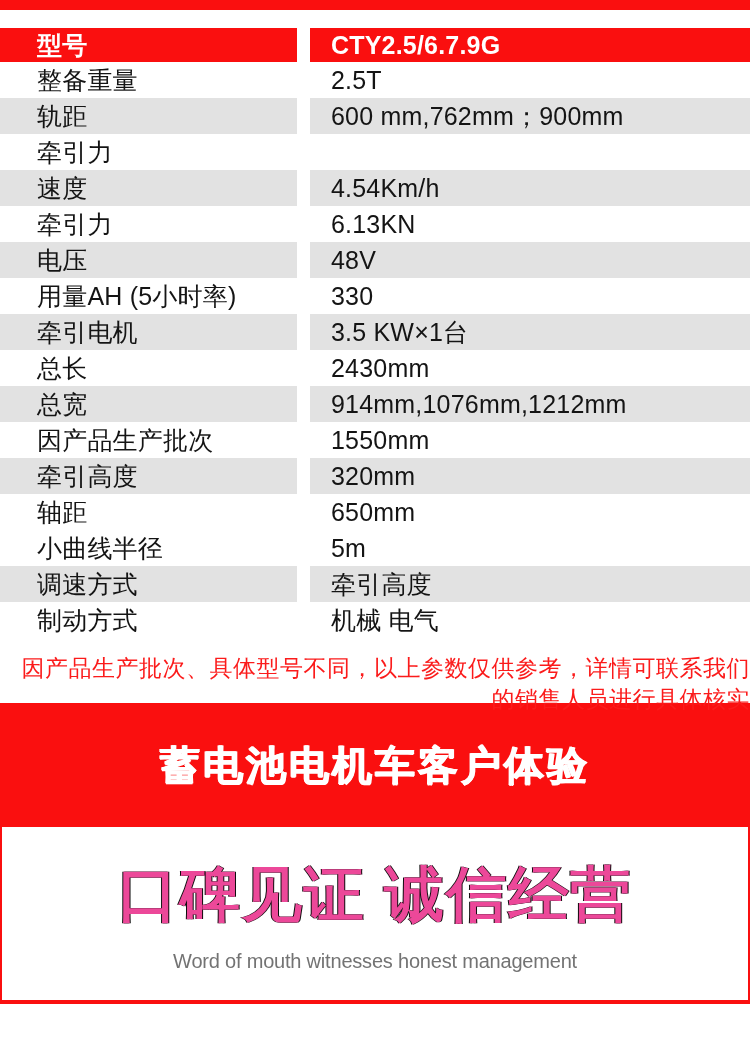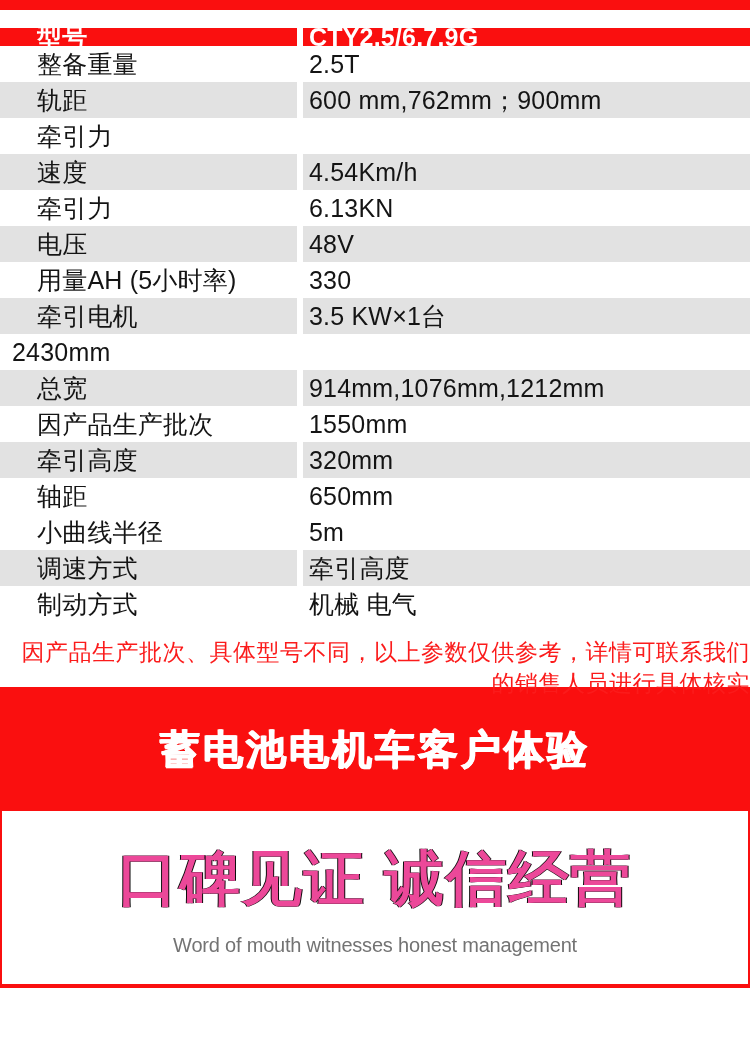--- a/index.html
+++ b/index.html
@@ -6,23 +6,23 @@
   html,body { width:750px; height:1042px; background:#fff; overflow:hidden;
     font-family:"Liberation Sans","DejaVu Sans",sans-serif; }
 
   .top-bar { height:10px; width:750px; background:var(--accent,#fa0f0f); }
 
   .spec-table { margin-top:18px; }
   .spec-row { display:flex; height:36px; align-items:stretch; }
   .spec-row .cell { display:flex; align-items:center; font-size:25px;
     color:#141414; font-weight:500; letter-spacing:0.2px; white-space:nowrap; }
   .spec-row .label { width:297px; padding-left:37px; }
-  .spec-row .value { flex:1; margin-left:6px; padding-left:6px; }
+  .spec-row .value { flex:1; margin-left:13px; padding-left:21px; }
   .spec-row.shade .label, .spec-row.shade .value { background:var(--rowgray,#e2e2e2); }
-  .spec-row.header { height:18px; }
+  .spec-row.header { height:34px; }
   .spec-row.header .label, .spec-row.header .value {
     background:var(--accent,#fa0f0f); color:#fff; font-weight:700; }
 
   .disclaimer { height:65px; padding-top:15px; text-align:right;
     font-size:23px; font-weight:500; color:var(--warnred,#fb1b1b);
     letter-spacing:0.5px; }
 
   .banner { height:124px; background:var(--accent,#fa0f0f); display:flex;
     align-items:center; justify-content:center; }
   .banner .banner-title { color:#fff; font-size:40px; font-weight:900;
@@ -84,20 +84,21 @@
     <div class="cell label">用量AH (5小时率)</div>
     <div class="cell value">330</div>
   </div>
 
   <div class="spec-row shade">
     <div class="cell label">牵引电机</div>
     <div class="cell value">3.5 KW×1台</div>
   </div>
 
   <div class="spec-row">
+    <div class="cell label">总长</div>
     <div class="cell value">2430mm</div>
   </div>
 
   <div class="spec-row shade">
     <div class="cell label">总宽</div>
     <div class="cell value">914mm,1076mm,1212mm</div>
   </div>
 
   <div class="spec-row">
     <div class="cell label">因产品生产批次</div>

